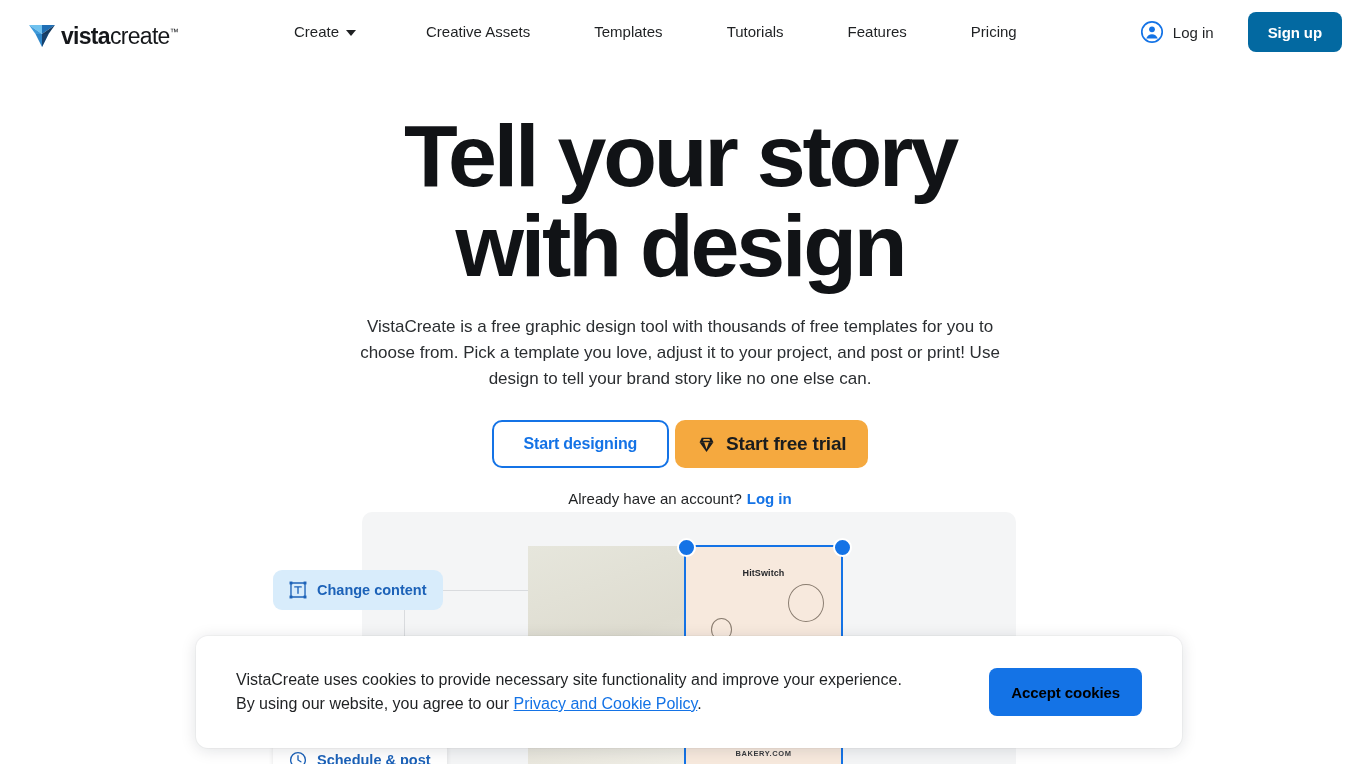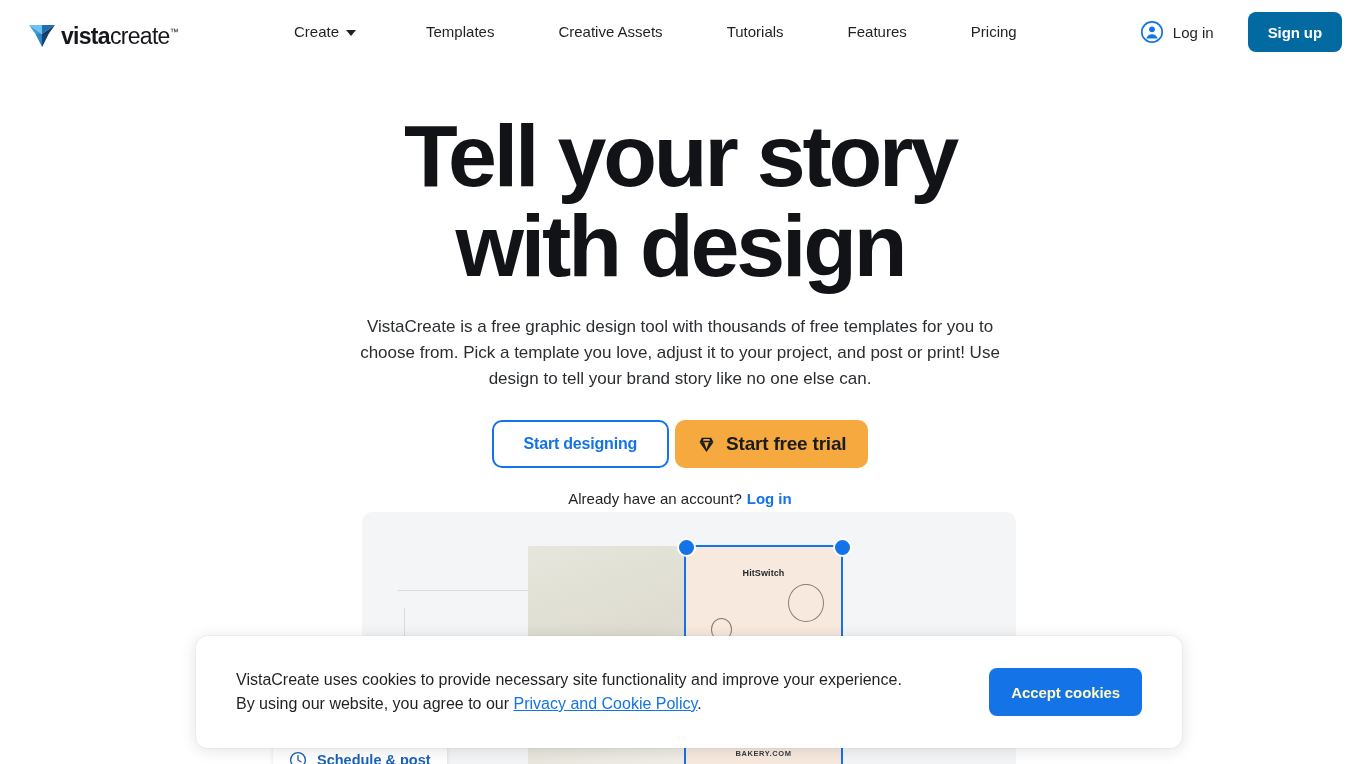--- a/index.html
+++ b/index.html
@@ -211,21 +211,21 @@
     z-index: 30;
   }
   .cookie-text {
     font-size: 16px; color: #1f2123; line-height: 24px;
     flex: 1;
   }
   .cookie-text .policy {
     color: #1473e6; text-decoration: underline; cursor: pointer;
   }
   .btn-accept {
-    background: #1473e6; color:#fef9c3;
+    background: #1473e6; color:#000000;
     border: none; border-radius: 8px;
     height: 48px; padding: 0 22px;
     font-size: 15px; font-weight: 700; cursor:pointer;
     letter-spacing: -0.1px;
     font-family: "Liberation Sans", sans-serif;
   }
 </style>
 </head>
 <body>
 
@@ -243,22 +243,22 @@
         <polygon points="14,14 20.5,14 14,27" fill="#17406c"></polygon>
       </svg>
       <div class="logo-text"><span>vista</span><span class="thin">create</span><span class="logo-tm">™</span></div>
     </div>
 
     <div class="nav">
       <span class="nav-item nav-gap-1">
         <span>Create</span>
         <i class="caret"></i>
       </span>
+      <span class="nav-item nav-gap">Creative Assets</span>
       <span class="nav-item nav-gap">Templates</span>
-      <span class="nav-item nav-gap">Creative Assets</span>
       <span class="nav-item nav-gap">Tutorials</span>
       <span class="nav-item nav-gap">Features</span>
       <span class="nav-item">Pricing</span>
     </div>
 
     <div class="header-right">
       <span class="login-link">
         <svg class="avatar-icon" viewBox="0 0 24 24">
           <circle cx="12" cy="12" r="10.2" fill="none" stroke="#1473e6" stroke-width="1.7"></circle>
           <circle cx="12" cy="9.3" r="2.9" fill="#1473e6"></circle>
@@ -312,20 +312,31 @@
       <div class="brandfoot">BAKERY.COM</div>
     </div>
 
     <div class="sel-line-top"></div>
     <div class="sel-line-l"></div>
     <div class="sel-line-r"></div>
     <div class="handle handle-tl"></div>
     <div class="handle handle-tr"></div>
   </div>
 
+  <div class="tip tip-change">
+    <svg class="tip-icon" viewBox="0 0 20 20">
+      <rect x="2.2" y="2.2" width="15.6" height="15.6" rx="1.6" fill="none" stroke="#1c62b8" stroke-width="1.5"></rect>
+      <path d="M6.4 6.6h7.2M10 6.6v7" stroke="#1c62b8" stroke-width="1.5" stroke-linecap="round"></path>
+      <rect x="0.6" y="0.6" width="3.2" height="3.2" fill="#1c62b8"></rect>
+      <rect x="16.2" y="0.6" width="3.2" height="3.2" fill="#1c62b8"></rect>
+      <rect x="0.6" y="16.2" width="3.2" height="3.2" fill="#1c62b8"></rect>
+      <rect x="16.2" y="16.2" width="3.2" height="3.2" fill="#1c62b8"></rect>
+    </svg>
+    <span>Change content</span>
+  </div>
 
   <div class="tip tip-sched">
     <svg class="tip-icon" viewBox="0 0 20 20">
       <circle cx="10" cy="10" r="8.2" fill="none" stroke="#1c62b8" stroke-width="1.5"></circle>
       <path d="M10 5.2V10l3.2 2" stroke="#1c62b8" stroke-width="1.5" fill="none" stroke-linecap="round"></path>
     </svg>
     <span>Schedule &amp; post</span>
   </div>
 
   <div class="cookie">

